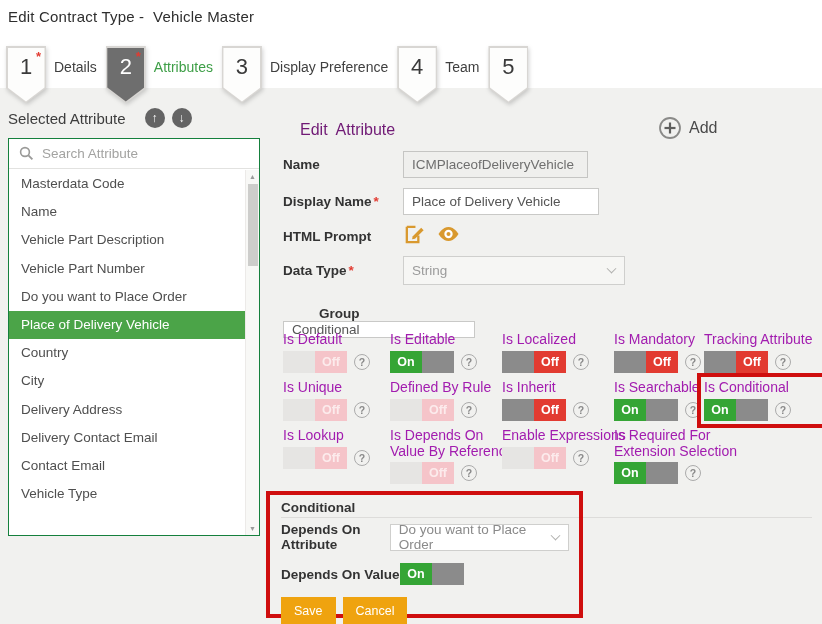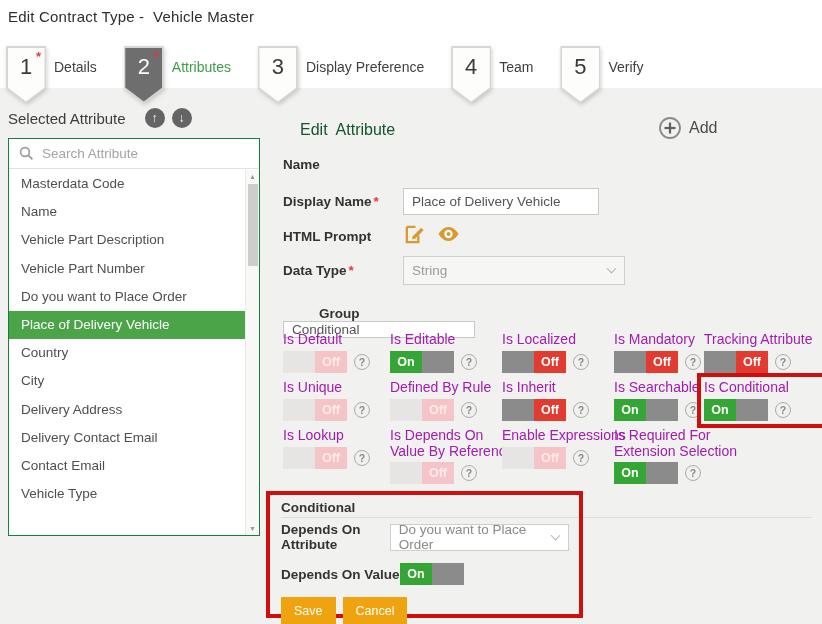--- a/index.html
+++ b/index.html
@@ -11,21 +11,21 @@
   .page-title { position:absolute; left:8px; top:8px; font-size:15px; color:#2e2e2e; white-space:pre; letter-spacing:.2px; }
   .wizard { position:absolute; left:6px; top:46px; display:flex; align-items:flex-start; z-index:3; }
   .step { display:flex; align-items:flex-start; }
   .badge { position:relative; width:40px; height:57px; filter:drop-shadow(1px 2px 2px rgba(0,0,0,0.18)); }
   .badge .shape { position:absolute; inset:0; clip-path:polygon(0 0,100% 0,100% 74%,50% 100%,0 74%); background:#d8d6d3; }
   .badge .inner { position:absolute; inset:1.5px; clip-path:polygon(0 0,100% 0,100% 74%,50% 100%,0 74%); background:#fdfdfc; }
   .badge .num { position:absolute; left:0; right:0; top:0; height:42px; line-height:42px; text-align:center; font-size:22px; color:#3a3a3a; }
   .step.active .badge .inner { background:#6e6e6e; }
   .step.active .badge .num { color:#fff; }
   .badge .star { position:absolute; top:3px; right:5px; color:#e23b31; font-size:13px; font-weight:bold; }
-  .step-label { line-height:42px; padding:0 27px 0 8px; font-size:14px; color:#3f3f3f; white-space:nowrap; }
+  .step-label { line-height:42px; padding:0 9px 0 8px; font-size:14px; color:#3f3f3f; white-space:nowrap; }
   .step.active .step-label { color:#3d9e46; }
 
   
   .content { position:absolute; left:0; top:88px; width:822px; height:536px; background:#f1f1ef; }
 
   
   .sb-head { position:absolute; left:8px; top:20px; display:flex; align-items:center; }
   .sb-title { font-size:15px; color:#3d3d3d; margin-right:12px; }
   .circle-btn { width:20px; height:20px; border-radius:50%; background:#646464; color:#fff; font-size:12px; font-weight:bold; line-height:20px; text-align:center; margin-left:7px; cursor:pointer; }
   .listbox { position:absolute; left:8px; top:50px; width:252px; height:398px; background:#fff; border:1px solid #15803d; }
@@ -34,21 +34,21 @@
   .search-ph { font-size:13.5px; color:#a3a3a1; }
   .list { position:absolute; left:0; top:31px; right:14px; bottom:0; overflow:hidden; }
   .list-item { height:28.2px; line-height:28.2px; padding-left:12px; font-size:13.5px; color:#4f4f4f; white-space:nowrap; cursor:pointer; }
   .list-item.selected { background:#4ba448; color:#fff; }
   .vscroll { position:absolute; right:0; top:31px; bottom:0; width:14px; background:#f8f8f6; border-left:1px solid #eceae8; }
   .vscroll .arr { position:absolute; left:0; right:0; text-align:center; font-size:7px; color:#9a9a9a; }
   .vscroll .arr.up { top:3px; } .vscroll .arr.dn { bottom:3px; }
   .vscroll .thumb { position:absolute; left:2px; width:10px; top:14px; height:82px; background:#cdcdcb; }
 
   
-  .main-title { position:absolute; left:300px; top:33px; font-size:16px; color:#14532d; white-space:pre; }
+  .main-title { position:absolute; left:300px; top:33px; font-size:16px; color:#701a75; white-space:pre; }
   .add-btn { position:absolute; left:658px; top:28px; display:flex; align-items:center; cursor:pointer; }
   .add-btn .lbl { font-size:16px; color:#4a4a4a; margin-left:7px; }
 
   .frow { position:absolute; left:283px; display:flex; align-items:center; height:28px; }
   .flabel { width:120px; font-size:13.5px; font-weight:bold; color:#333; }
   .star-red { color:#e23b31; font-weight:bold; margin-left:2px; }
   .inp { height:27px; border:1px solid #c9c9c7; background:#fff; font-size:13.5px; color:#555; padding:0 8px; display:flex; align-items:center; }
   .inp.disabled { background:#efefed; border-color:#c5c5c3; color:#6f6f6f; }
   .select { position:relative; height:29px; border:1px solid #cfcfcd; background:#f6f6f4; font-size:13.5px; color:#9b9b9b; padding:0 24px 0 8px; display:flex; align-items:center; }
   .select.enabled { background:#fff; color:#8a8a8a; height:27px; }
@@ -125,21 +125,20 @@
     </div>
     <div class="step-label">Team</div>
   </div>
       <div class="step">
     <div class="badge">
       <div class="shape"></div>
       <div class="inner"></div>
       <div class="num">5</div>
 
     </div>
-    <div class="step-label">Verify</div>
   </div>
     </div>
 
   <div class="content">
 
     <div class="sb-head">
       <div class="sb-title">Selected Attribute</div>
       <div class="circle-btn"><span>↑</span></div>
       <div class="circle-btn"><span>↓</span></div>
     </div>
@@ -179,20 +178,21 @@
       <svg width="24" height="24" viewBox="0 0 24 24">
           <circle cx="12" cy="12" r="10" fill="none" stroke="#8a8a88" stroke-width="1.8"></circle>
           <line x1="12" y1="6.5" x2="12" y2="17.5" stroke="#5f5f5d" stroke-width="2.2"></line>
           <line x1="6.5" y1="12" x2="17.5" y2="12" stroke="#5f5f5d" stroke-width="2.2"></line>
         </svg>
       <span class="lbl">Add</span>
     </div>
 
     <div class="frow" style="top:62px;">
       <div class="flabel">Name</div>
+      <div class="inp disabled" style="width:185px;">ICMPlaceofDeliveryVehicle</div>
     </div>
 
     <div class="frow" style="top:99px;">
       <div class="flabel"><span>Display Name</span><span class="star-red">*</span></div>
       <div class="inp" style="width:196px;">Place of Delivery Vehicle</div>
     </div>
 
     <div class="frow" style="top:134px;">
       <div class="flabel">HTML Prompt</div>
       <span class="icon-btn">

